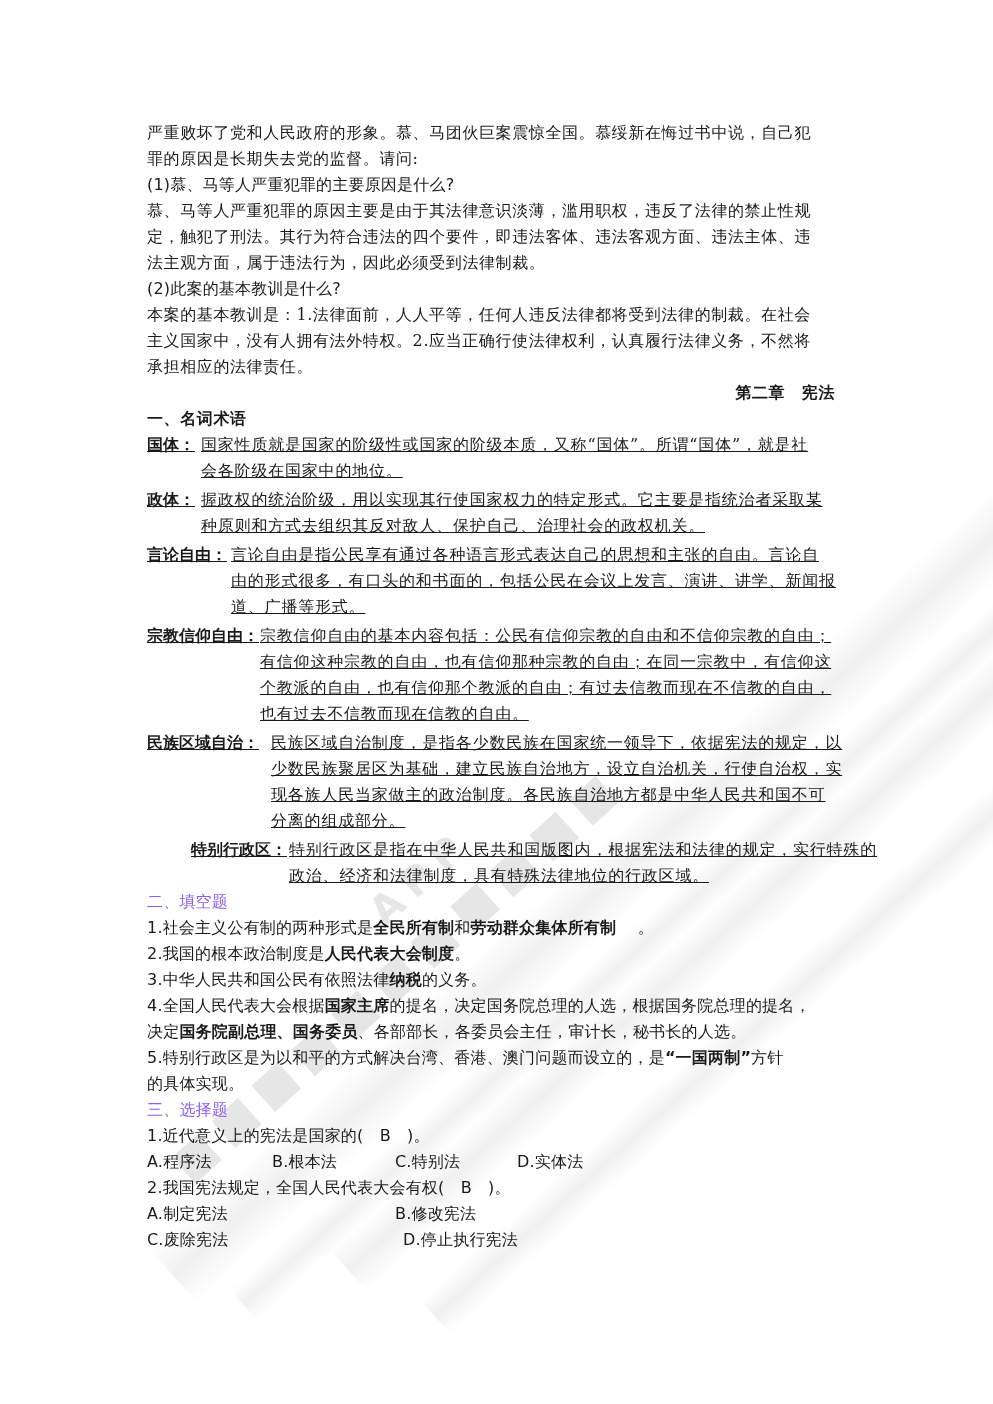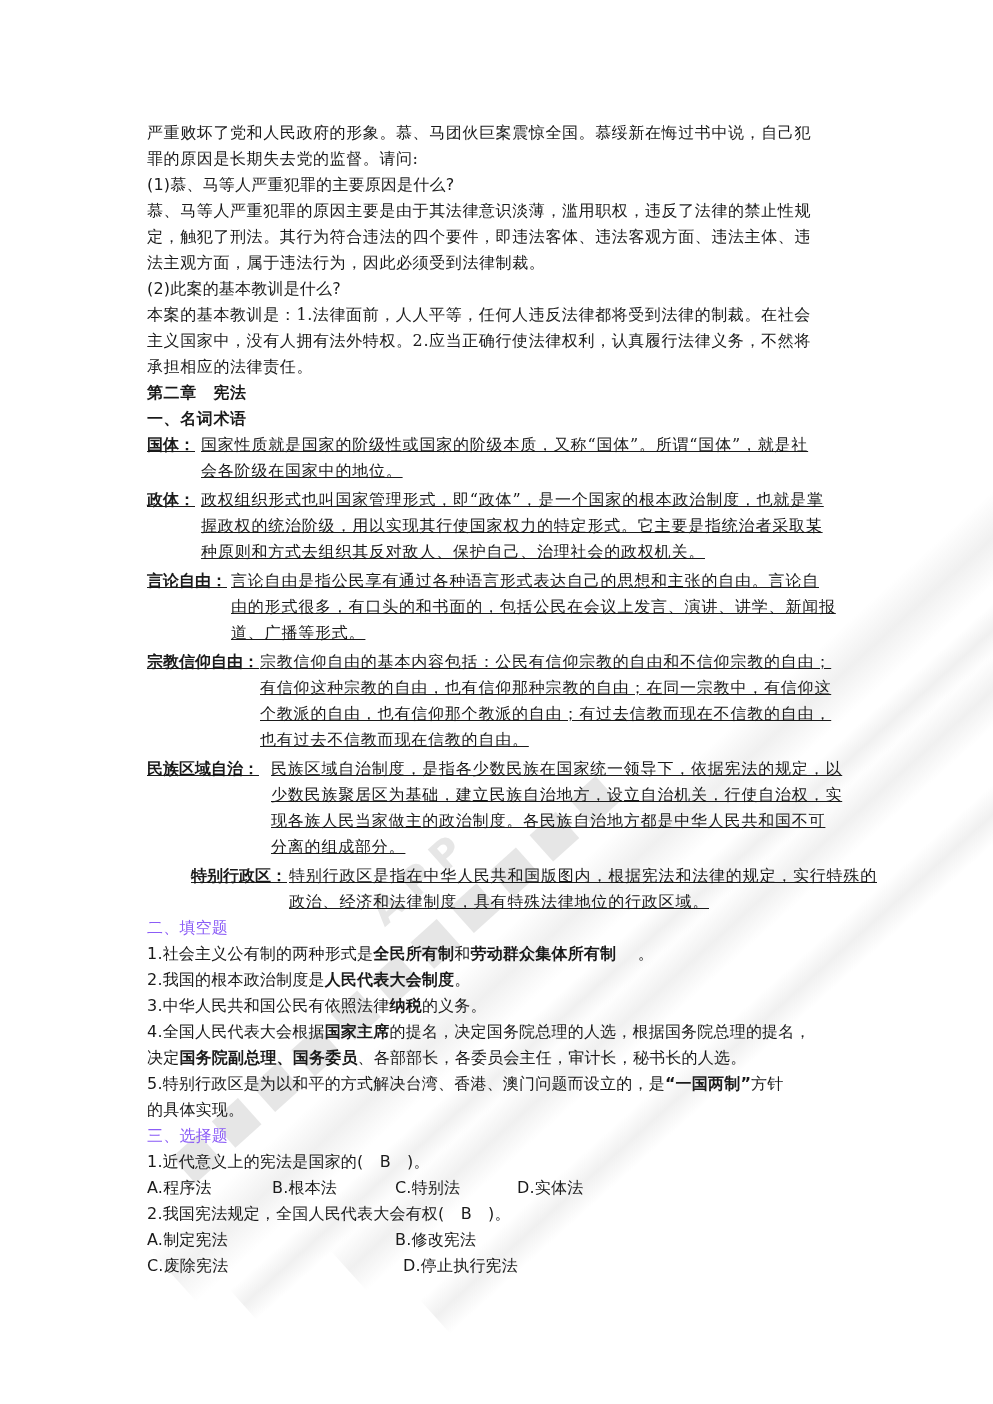--- a/index.html
+++ b/index.html
@@ -16,21 +16,21 @@
     transform-origin: 0 0; transform: rotate(-42deg);
   }
   .wm-text {
     position: absolute; color: rgba(200,200,200,0.45); font-family: "DejaVu Sans", sans-serif; font-weight: bold;
     font-size: 46px; letter-spacing: 10px; transform: rotate(-42deg); transform-origin: 0 0; white-space: nowrap;
   }
   .page { position: absolute; left: 147px; top: 120px; width: 698px; z-index: 2; }
   .line { font-size: 16px; line-height: 26px; height: 26px; white-space: nowrap; letter-spacing: 0.6px; }
   .sans { font-family: "DejaVu Sans", "Liberation Sans", sans-serif; letter-spacing: 0.2px; }
   .b { font-weight: bold; font-family: "DejaVu Sans", "Liberation Sans", sans-serif; }
-  .center { text-align: left; }
+  .center { text-align: right; }
   .section { font-weight: bold; font-family: "DejaVu Sans", sans-serif; font-size: 16px; }
   .term { display: flex; font-size: 16px; line-height: 26px; text-decoration: underline; }
   .term-label { font-weight: bold; font-family: "DejaVu Sans", sans-serif; white-space: nowrap; flex: none; }
   .term-body { flex: 1; }
   .term-body .ln { height: 26px; white-space: nowrap; letter-spacing: 0.8px; }
   .opts { display: flex; }
   .opt { white-space: nowrap; }
   .gray { color: #8b5cf6; }
 </style>
 </head>
@@ -65,21 +65,20 @@
     <span class="term-label" style="width:54px;">国体：</span>
     <div class="term-body">
       <div class="ln">国家性质就是国家的阶级性或国家的阶级本质，又称“国体”。所谓“国体”，就是社</div>
       <div class="ln">会各阶级在国家中的地位。</div>
     </div>
   </div>
 
   <div class="term" style="margin-top:3px;">
     <span class="term-label" style="width:54px;">政体：</span>
     <div class="term-body">
-      <div class="ln">政权组织形式也叫国家管理形式，即“政体”，是一个国家的根本政治制度，也就是掌</div>
       <div class="ln">握政权的统治阶级，用以实现其行使国家权力的特定形式。它主要是指统治者采取某</div>
       <div class="ln">种原则和方式去组织其反对敌人、保护自己、治理社会的政权机关。</div>
     </div>
   </div>
 
   <div class="term" style="margin-top:3px;">
     <span class="term-label" style="width:84px;">言论自由：</span>
     <div class="term-body">
       <div class="ln">言论自由是指公民享有通过各种语言形式表达自己的思想和主张的自由。言论自</div>
       <div class="ln">由的形式很多，有口头的和书面的，包括公民在会议上发言、演讲、讲学、新闻报</div>

